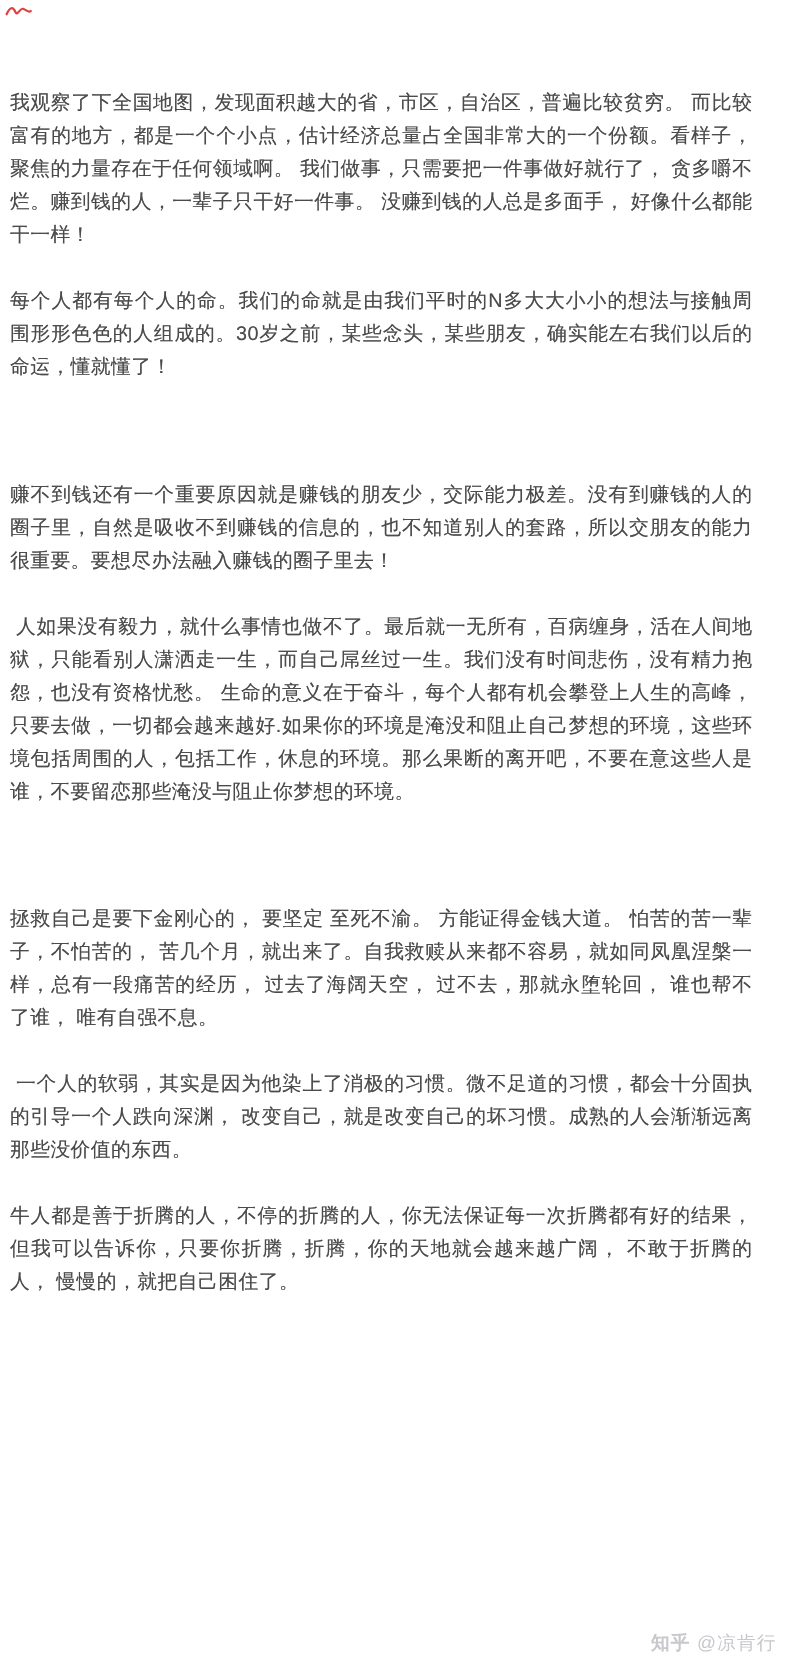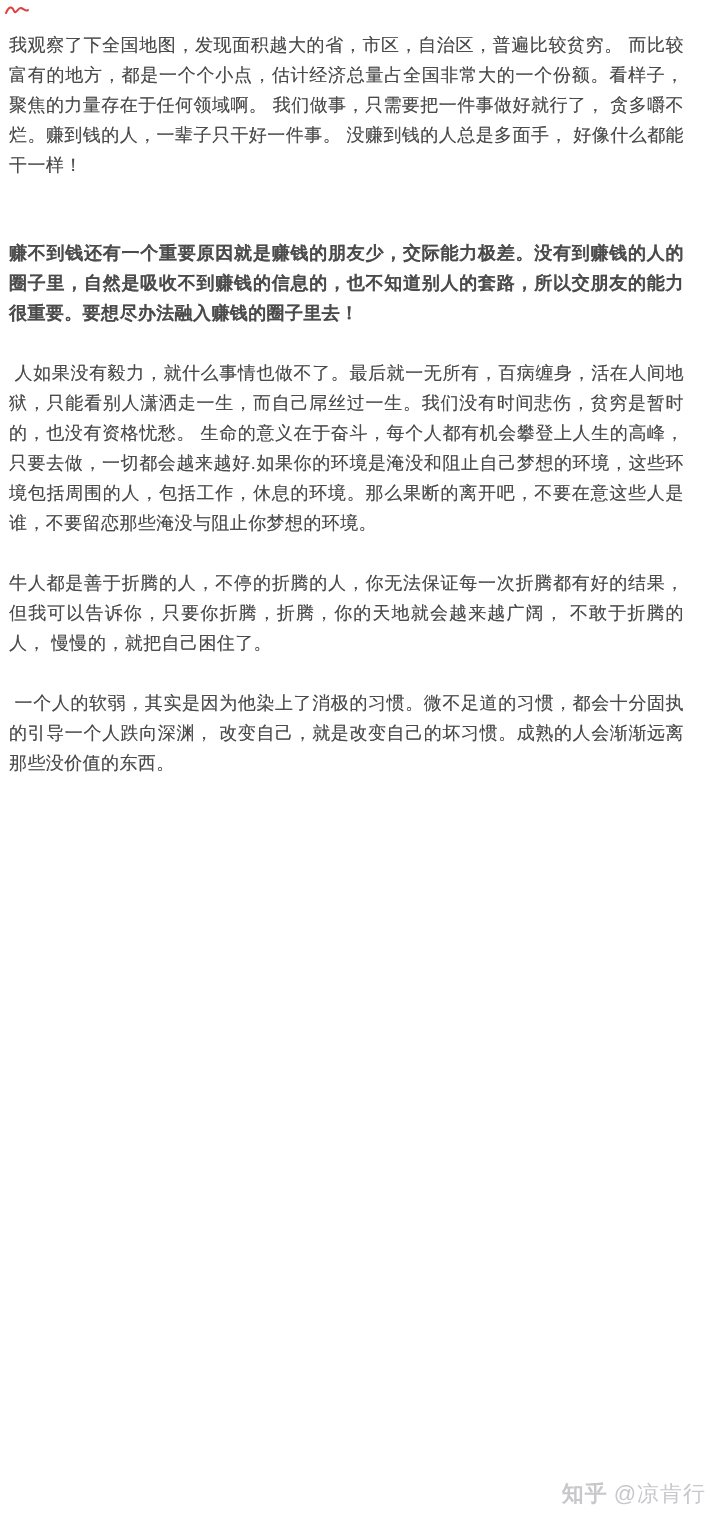--- a/index.html
+++ b/index.html
@@ -19,65 +19,67 @@
     top: 3px;
     left: 4px;
     width: 26px;
     height: 14px;
   }
   .content {
     position: absolute;
     top: 0;
     left: 0;
     width: 696px;
-    padding: 30px 12px 0 9px;
+    padding: 78px 12px 0 9px;
     box-sizing: border-box;
   }
   .para {
     margin: 0;
     font-size: 18px;
     line-height: 30px;
     letter-spacing: 0.4px;
     color: #4b4b4b;
     text-align: justify;
     white-space: pre-wrap;
     word-break: break-all;
     
     text-shadow: 0 0 0.4px rgba(75,75,75,0.55);
   }
   .sp-first  { margin-top: 0; }
   .sp-none   { margin-top: 0; }
   .sp-normal { margin-top: 30px; }
-  .sp-large  { margin-top: 58px; font-weight: bold; }
+  .sp-large  { margin-top: 86px; }
   .watermark {
     position: absolute;
     right: 14px;
     bottom: 16px;
-    font-size: 22px;
+    font-size: 17px;
     line-height: 22px;
     color: #c7c7cc;
     letter-spacing: 1px;
     user-select: none;
   }
   .watermark .brand {
     font-weight: bold;
     margin-right: 6px;
   }
 </style>
 </head>
 <body>
 
 <svg class="corner-mark" viewBox="0 0 26 14" aria-hidden="true">
   <path d="M2 10 C5 3, 8 3, 10 8 C12 12, 14 4, 17 5 C20 6, 22 9, 24 7" fill="none" stroke-width="2" stroke-linecap="round" stroke="#e04040"></path>
 </svg>
 
 <div class="content">
 
 <p class="para sp-first">我观察了下全国地图，发现面积越大的省，市区，自治区，普遍比较贫穷。 而比较富有的地方，都是一个个小点，估计经济总量占全国非常大的一个份额。看样子，聚焦的力量存在于任何领域啊。 我们做事，只需要把一件事做好就行了， 贪多嚼不烂。赚到钱的人，一辈子只干好一件事。 没赚到钱的人总是多面手， 好像什么都能干一样！</p>
+    <p class="para sp-normal">每个人都有每个人的命。我们的命就是由我们平时的N多大大小小的想法与接触周围形形色色的人组成的。30岁之前，某些念头，某些朋友，确实能左右我们以后的命运，懂就懂了！</p>
     <p class="para sp-large">赚不到钱还有一个重要原因就是赚钱的朋友少，交际能力极差。没有到赚钱的人的圈子里，自然是吸收不到赚钱的信息的，也不知道别人的套路，所以交朋友的能力很重要。要想尽办法融入赚钱的圈子里去！</p>
-    <p class="para sp-normal"> 人如果没有毅力，就什么事情也做不了。最后就一无所有，百病缠身，活在人间地狱，只能看别人潇洒走一生，而自己屌丝过一生。我们没有时间悲伤，贫穷是暂时的，也没有资格忧愁。 生命的意义在于奋斗，每个人都有机会攀登上人生的高峰，只要去做，一切都会越来越好.如果你的环境是淹没和阻止自己梦想的环境，这些环境包括周围的人，包括工作，休息的环境。那么果断的离开吧，不要在意这些人是谁，不要留恋那些淹没与阻止你梦想的环境。</p>
+    <p class="para sp-normal"> 人如果没有毅力，就什么事情也做不了。最后就一无所有，百病缠身，活在人间地狱，只能看别人潇洒走一生，而自己屌丝过一生。我们没有时间悲伤，没有精力抱怨，也没有资格忧愁。 生命的意义在于奋斗，每个人都有机会攀登上人生的高峰，只要去做，一切都会越来越好.如果你的环境是淹没和阻止自己梦想的环境，这些环境包括周围的人，包括工作，休息的环境。那么果断的离开吧，不要在意这些人是谁，不要留恋那些淹没与阻止你梦想的环境。</p>
+    <p class="para sp-large">拯救自己是要下金刚心的， 要坚定 至死不渝。 方能证得金钱大道。 怕苦的苦一辈子，不怕苦的， 苦几个月，就出来了。自我救赎从来都不容易，就如同凤凰涅槃一样，总有一段痛苦的经历， 过去了海阔天空， 过不去，那就永堕轮回， 谁也帮不了谁， 唯有自强不息。</p>
+    <p class="para sp-normal"> 一个人的软弱，其实是因为他染上了消极的习惯。微不足道的习惯，都会十分固执的引导一个人跌向深渊， 改变自己，就是改变自己的坏习惯。成熟的人会渐渐远离那些没价值的东西。</p>
     <p class="para sp-normal">牛人都是善于折腾的人，不停的折腾的人，你无法保证每一次折腾都有好的结果， 但我可以告诉你，只要你折腾，折腾，你的天地就会越来越广阔， 不敢于折腾的人， 慢慢的，就把自己困住了。</p>
-    <p class="para sp-normal"> 一个人的软弱，其实是因为他染上了消极的习惯。微不足道的习惯，都会十分固执的引导一个人跌向深渊， 改变自己，就是改变自己的坏习惯。成熟的人会渐渐远离那些没价值的东西。</p>
   </div>
 
 <div class="watermark">
   <span class="brand">知乎</span><span>@凉肯行</span>
 </div>
 
 </body></html>

